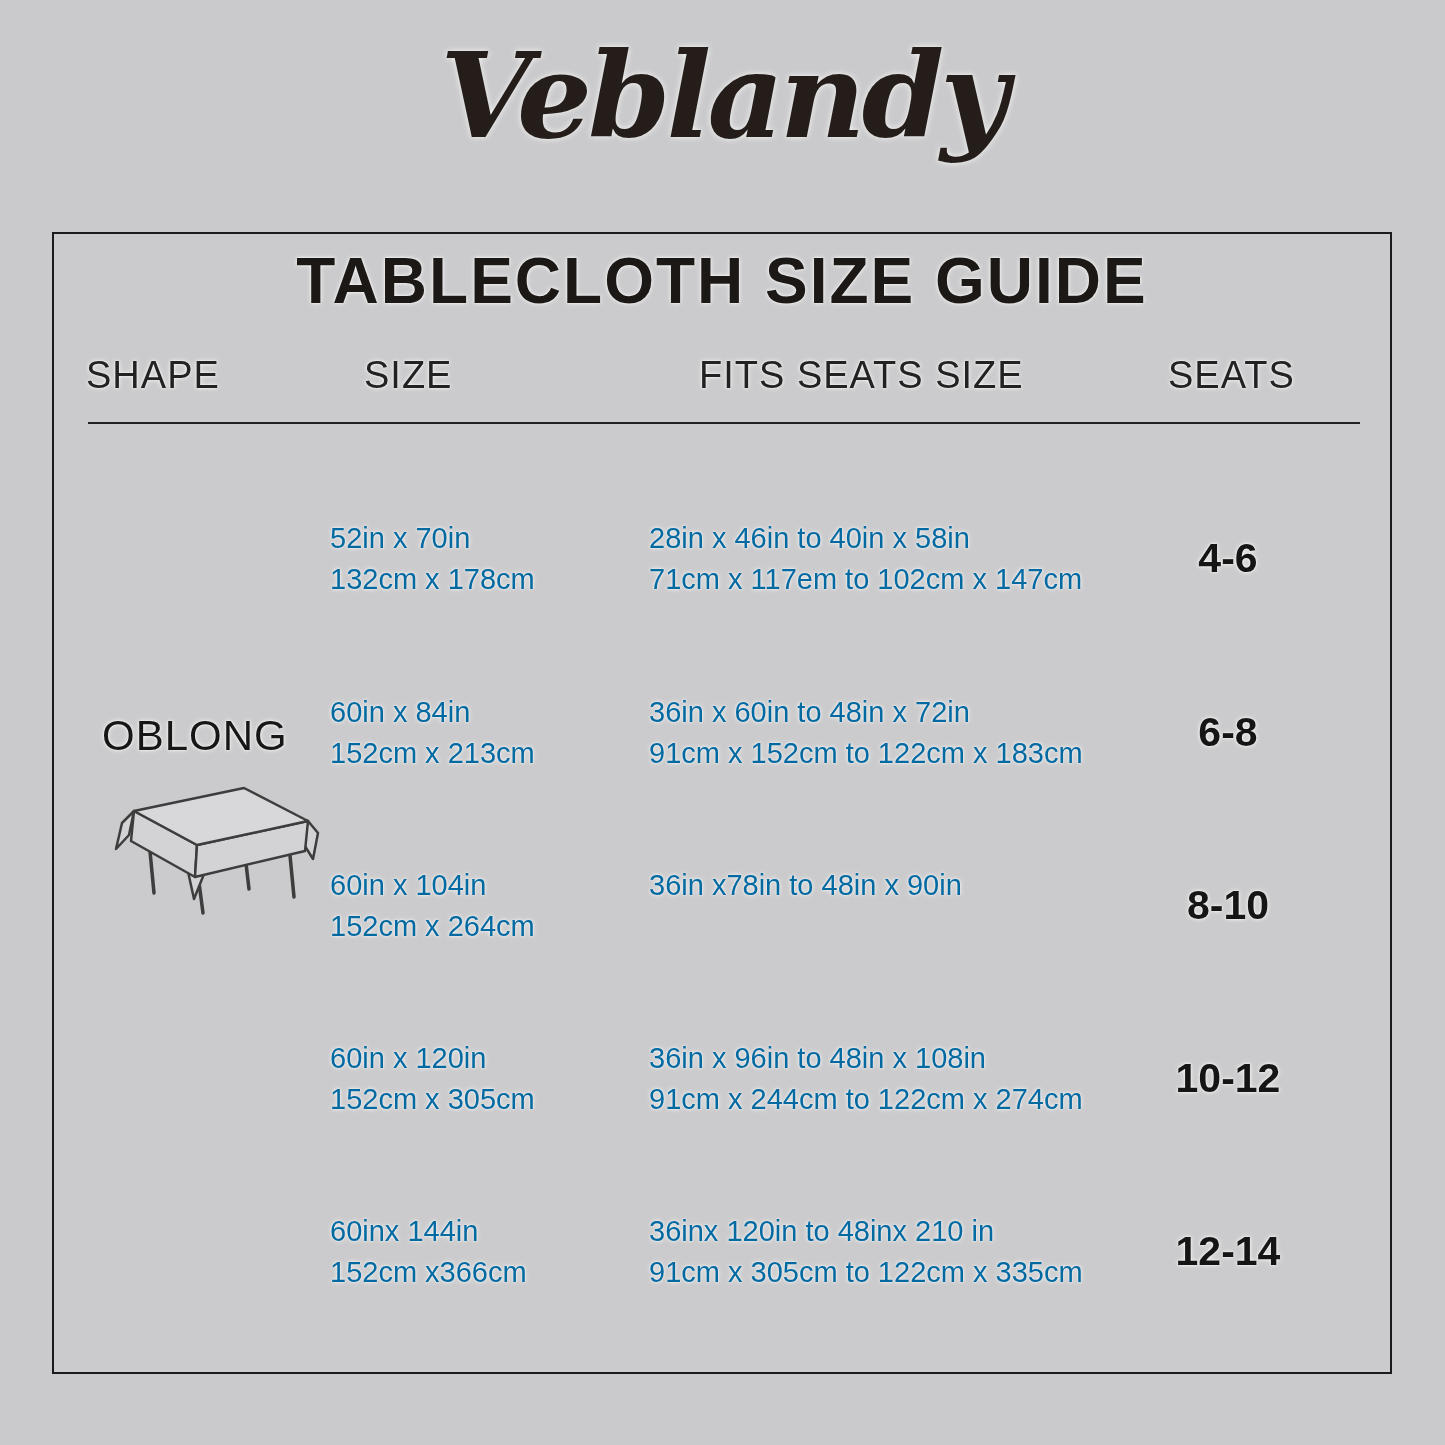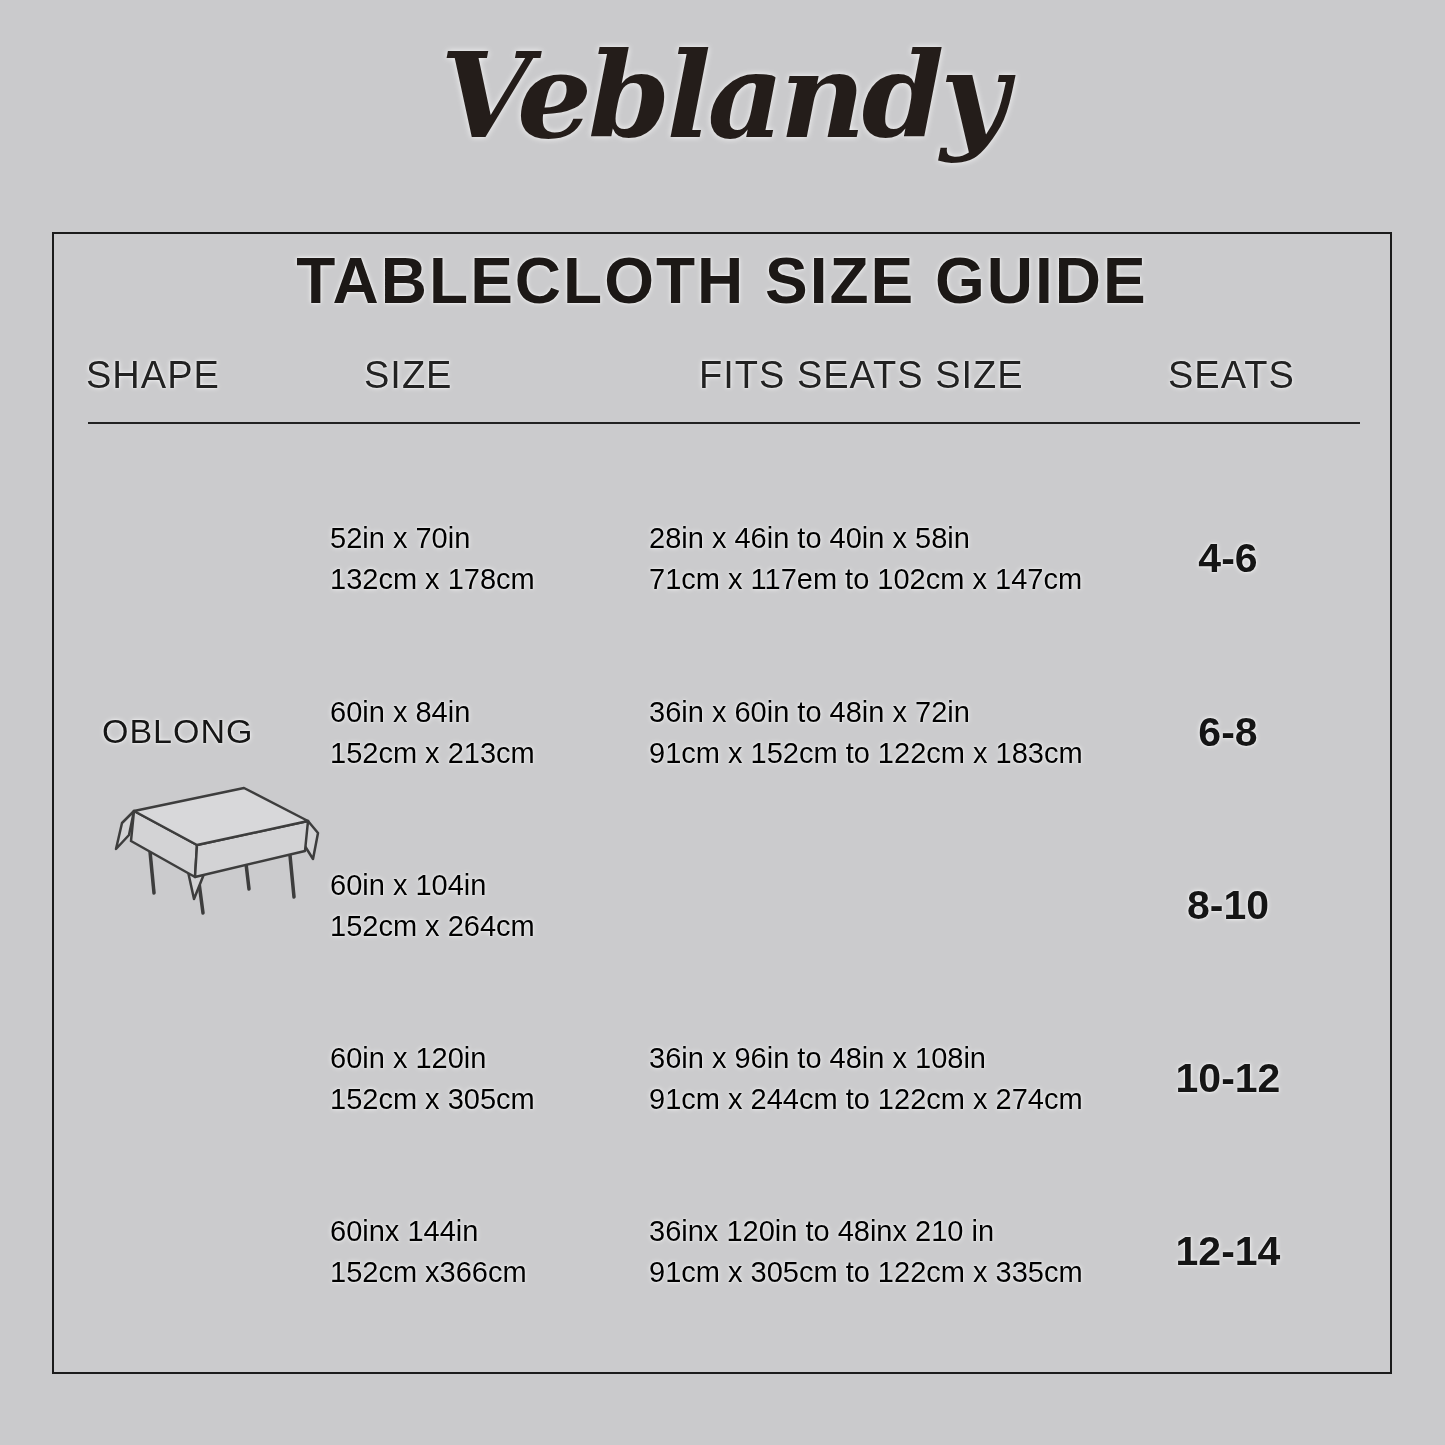--- a/index.html
+++ b/index.html
@@ -61,38 +61,38 @@
   .header-rule {
     position: absolute;
     top: 188px; left: 34px;
     width: 1272px; height: 2px;
     background: #222;
   }
 
   .shape-label {
     position: absolute;
     left: 48px; top: 478px;
-    font-size: 34px;
+    font-size: 42px;
     font-weight: 400;
     letter-spacing: 1px;
     color: #161616;
     white-space: nowrap;
   }
   .shape-figure {
     position: absolute;
     left: 40px; top: 545px;
     width: 232px; height: 152px;
   }
 
   .data-row { position: absolute; left: 0; width: 100%; height: 140px; }
   .data-row .ln {
     position: absolute;
     font-size: 29px;
     line-height: 34px;
-    color: #000000;
+    color: #0369a1;
     white-space: nowrap;
   }
   .data-row .size-1 { left: 276px; top: 0; }
   .data-row .size-2 { left: 276px; top: 41px; }
   .data-row .fits-1 { left: 595px; top: 0; }
   .data-row .fits-2 { left: 595px; top: 41px; }
   .data-row .seats {
     position: absolute;
     left: 1054px; top: 14px;
     width: 240px;
@@ -161,20 +161,21 @@
     <div class="ln size-1 halo">60in x 84in</div>
     <div class="ln size-2 halo">152cm x 213cm</div>
     <div class="ln fits-1 halo">36in x 60in to 48in x 72in</div>
     <div class="ln fits-2 halo">91cm x 152cm to 122cm x 183cm</div>
     <div class="seats halo">6-8</div>
   </div>
 
   <div class="data-row row-2">
     <div class="ln size-1 halo">60in x 104in</div>
     <div class="ln size-2 halo">152cm x 264cm</div>
+    <div class="ln fits-1 halo">36in x78in to 48in x 90in</div>
     <div class="seats halo">8-10</div>
   </div>
 
   <div class="data-row row-3">
     <div class="ln size-1 halo">60in x 120in</div>
     <div class="ln size-2 halo">152cm x 305cm</div>
     <div class="ln fits-1 halo">36in x 96in to 48in x 108in</div>
     <div class="ln fits-2 halo">91cm x 244cm to 122cm x 274cm</div>
     <div class="seats halo">10-12</div>
   </div>

